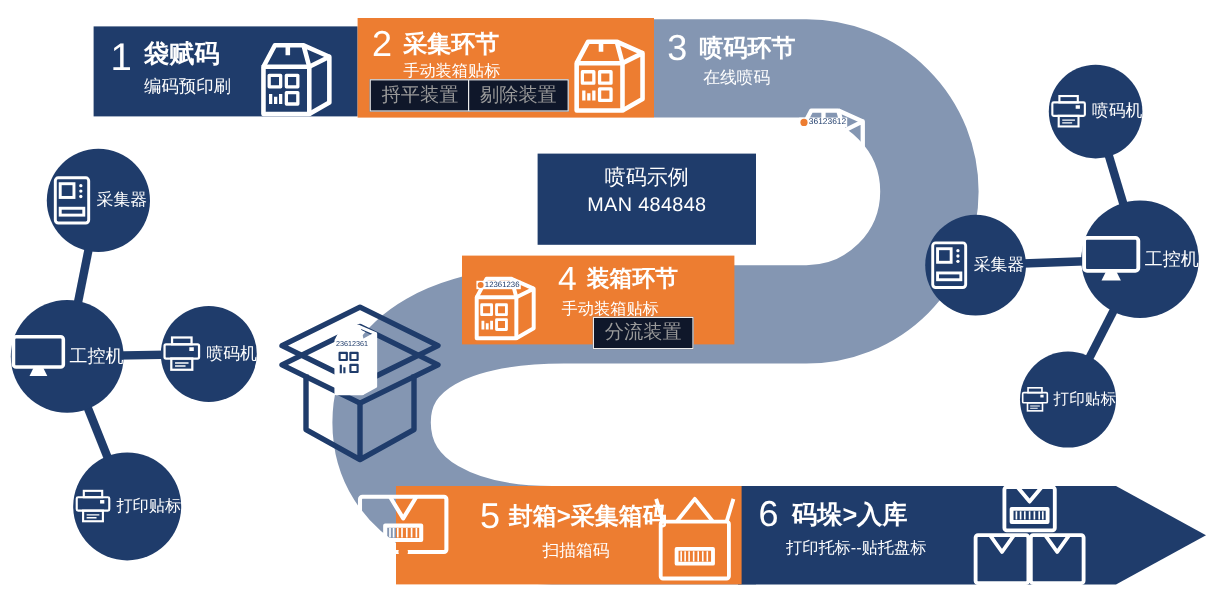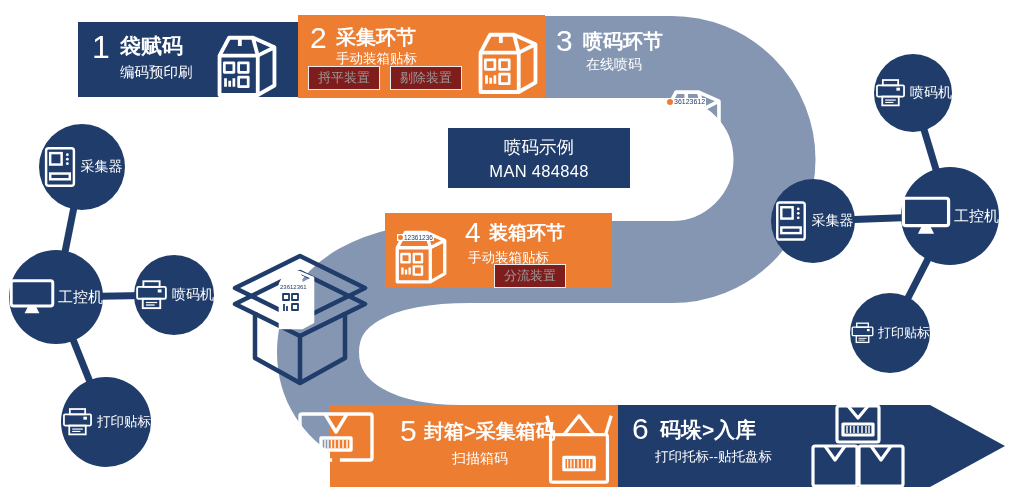--- a/index.html
+++ b/index.html
@@ -5,21 +5,21 @@
   html,body{margin:0;padding:0;background:#fff;}
   .canvas{position:relative;width:1013px;height:500px;background:#fff;overflow:hidden;
           font-family:"Liberation Sans",sans-serif;}
   svg{display:block;}
   .bg{z-index:1;}
   .box{position:absolute;z-index:2;box-sizing:border-box;color:#fff;}
   .navybox{background:#1F3C6B;} .orangebox{background:#ED7D31;}
   .stepnum{font-size:30px;font-weight:400;line-height:1;}
   .steptitle{font-size:20px;font-weight:700;line-height:1;white-space:nowrap;}
   .stepsub{font-size:14px;font-weight:400;white-space:nowrap;}
-  .chip{position:absolute;z-index:6;background:#7f1d1d;color:#9a9a9a;font-size:13px;
+  .chip{position:absolute;z-index:6;background:#0f172a;color:#9a9a9a;font-size:16px;
         padding:2px 9px;white-space:nowrap;border:1px solid #ececec;}
   .circle{position:absolute;z-index:4;border-radius:50%;background:#1F3C6B;color:#fff;
           display:flex;flex-direction:row;align-items:center;justify-content:center;gap:3px;}
   .circlelabel{font-size:14px;white-space:nowrap;}
   .icon{position:absolute;z-index:6;}
   .codechip{position:absolute;z-index:7;display:flex;align-items:center;gap:1px;
             background:#fff;padding:0 1px;color:#1F3C6B;font-size:7px;line-height:1.1;white-space:nowrap;}
   .codedot{width:6px;height:6px;border-radius:50%;background:#ED7D31;flex:0 0 auto;}
   .sample{position:absolute;z-index:2;background:#1F3C6B;color:#fff;text-align:center;}
   .sample .t{font-size:17.5px;padding-top:7px;}
@@ -54,21 +54,21 @@
     <span class="steptitle" style="position:absolute;left:38px;top:12px;">采集环节</span>
     <span class="stepsub" style="position:absolute;left:38px;top:35px;font-size:13.5px;">手动装箱贴标</span>
   </div>
   <span class="chip" style="left:308px;top:66px;">捋平装置</span>
   <span class="chip" style="left:390px;top:66px;">剔除装置</span>
 
   <span class="stepnum" style="position:absolute;z-index:6;left:556px;top:26px;color:#fff;">3</span>
   <span class="steptitle" style="position:absolute;z-index:6;left:583px;top:31px;color:#fff;">喷码环节</span>
   <span class="stepsub" style="position:absolute;z-index:6;left:586px;top:56px;color:#fff;">在线喷码</span>
 
-  <div class="sample" style="left:448px;top:128px;width:182px;height:60px;">
+  <div class="sample" style="left:448px;top:128px;width:182px;height:76px;">
     <div class="t">喷码示例</div>
     <div class="c">MAN 484848</div>
   </div>
 
   <div class="box orangebox" style="left:385px;top:213px;width:227px;height:74px;">
     <span class="stepnum" style="position:absolute;left:80px;top:6px;font-size:28px;">4</span>
     <span class="steptitle" style="position:absolute;left:104px;top:10px;font-size:19px;">装箱环节</span>
     <span class="stepsub" style="position:absolute;left:83px;top:36px;font-size:13.5px;">手动装箱贴标</span>
   </div>
   <span class="chip" style="left:494px;top:264px;">分流装置</span>

